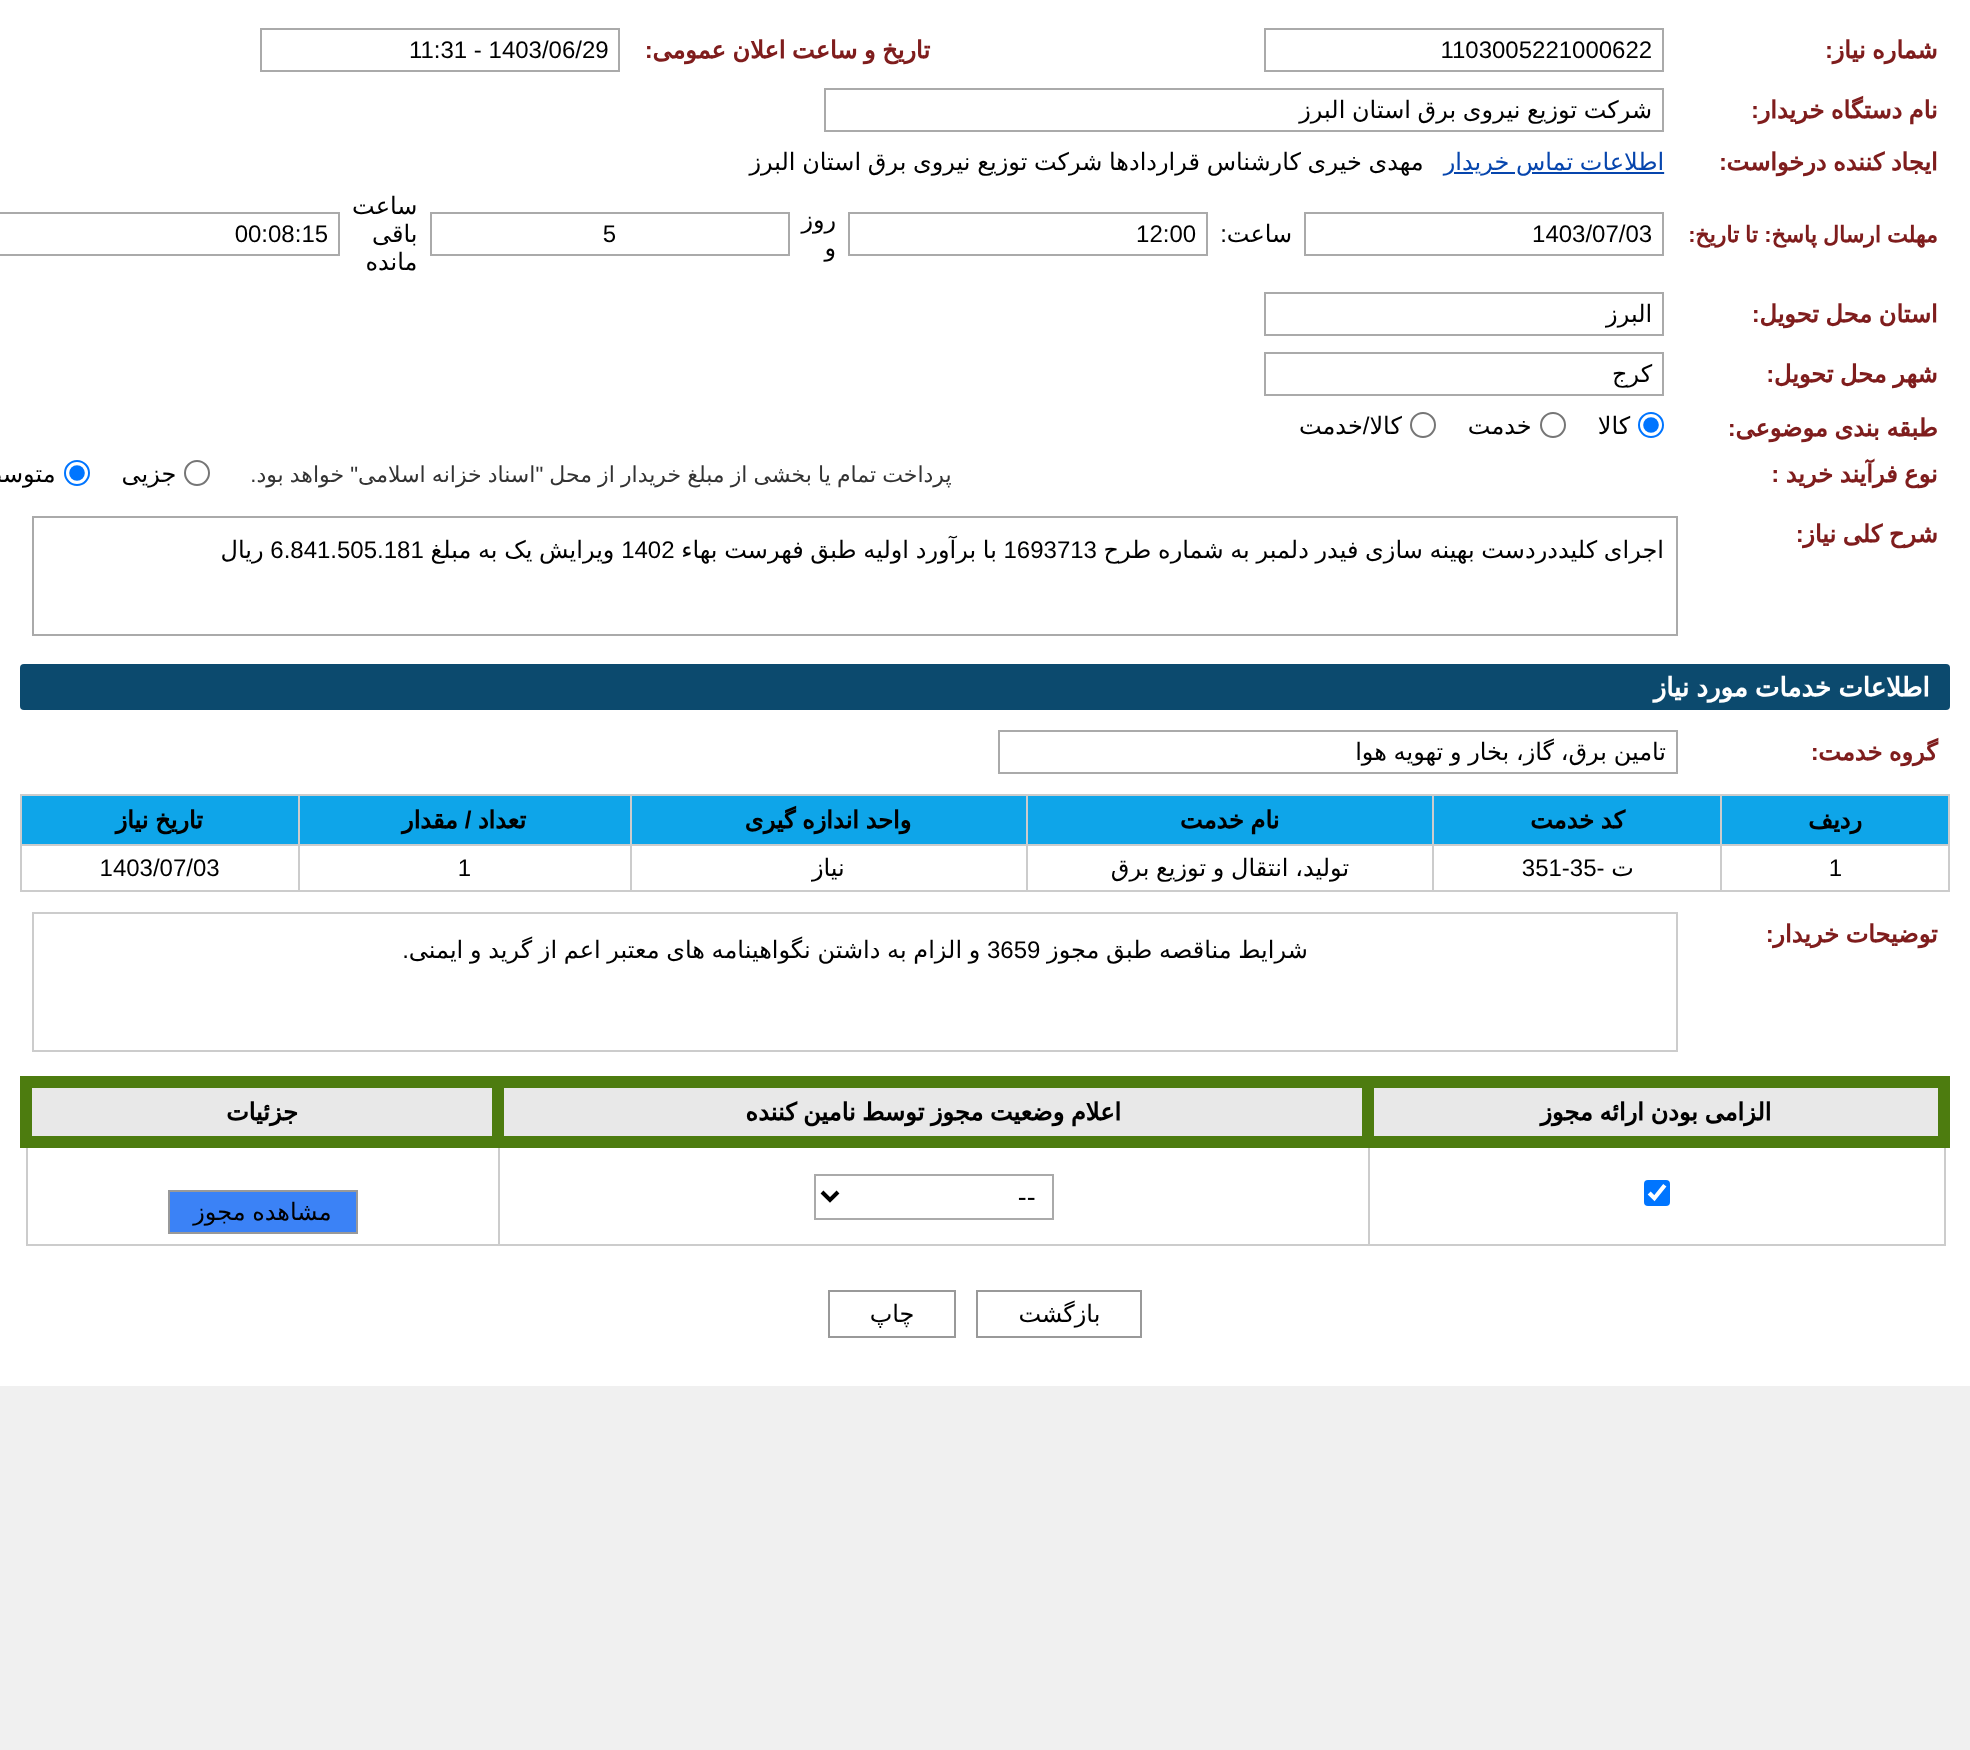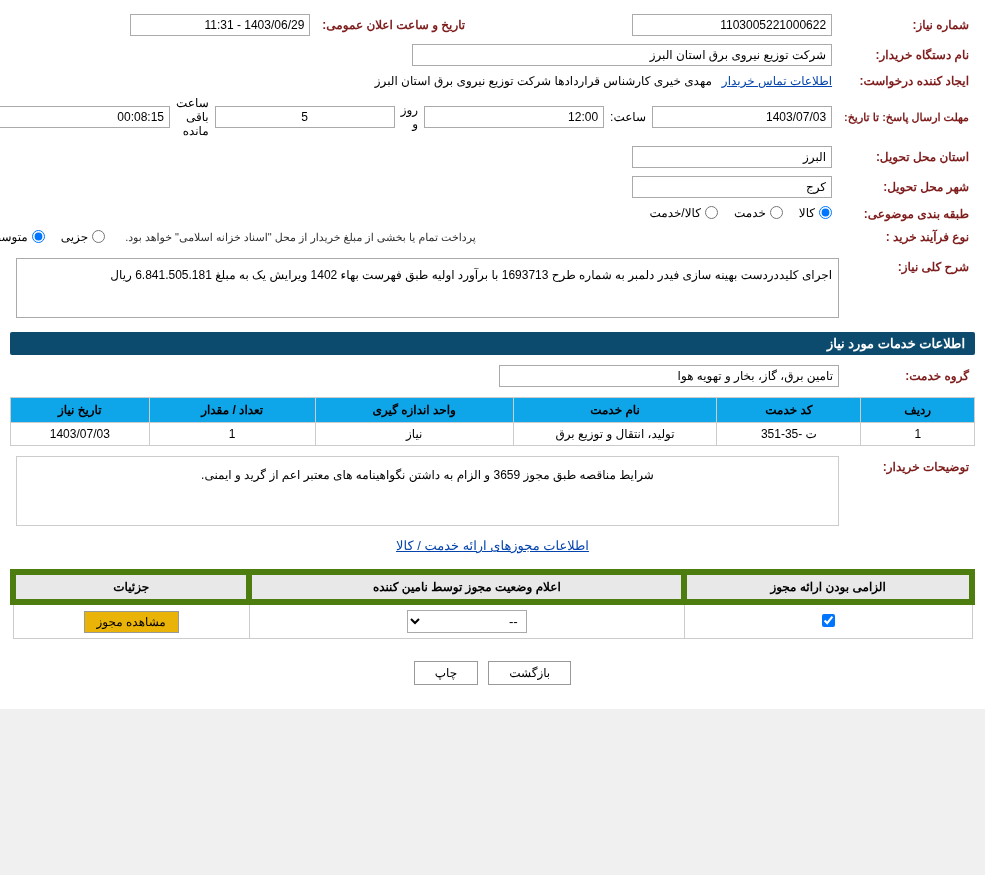--- a/index.html
+++ b/index.html
@@ -153,25 +153,26 @@
       padding: 5px 10px;
       text-align: center;
       font-weight: bold;
     }
     .license-table td {
       border: 1px solid #ccc;
       padding: 5px 10px;
       text-align: center;
     }
     .btn-view {
-      background: #eab308;
+      background: #3b82f6;
       border: 1px solid #999;
       padding: 3px 12px;
       cursor: pointer;
       font-size: 12px;
+      margin-top: 16px;
     }
     .btn-primary {
       background: #fff;
       border: 1px solid #999;
       padding: 4px 20px;
       cursor: pointer;
       font-size: 12px;
       min-width: 60px;
     }
     .footer-btns {
@@ -351,21 +352,20 @@
     <tbody>
         <tr>
       <td class="label-cell" style="vertical-align:top; padding-top:8px; width:130px;">توضیحات خریدار:</td>
       <td>
         <div class="notes-box">شرایط مناقصه طبق مجوز 3659 و الزام به داشتن نگواهینامه های معتبر اعم از گرید و ایمنی.</div>
       </td>
     </tr>
   </tbody>
     </table>
 
-  <div class="section-link">اطلاعات مجوزهای ارائه خدمت / کالا</div>
 
   <table class="license-table">
     <thead>
       <tr>
         <th>الزامی بودن ارائه مجوز</th>
         <th>اعلام وضعیت مجوز توسط نامین کننده</th>
         <th>جزئیات</th>
       </tr>
     </thead>
     <tbody>

